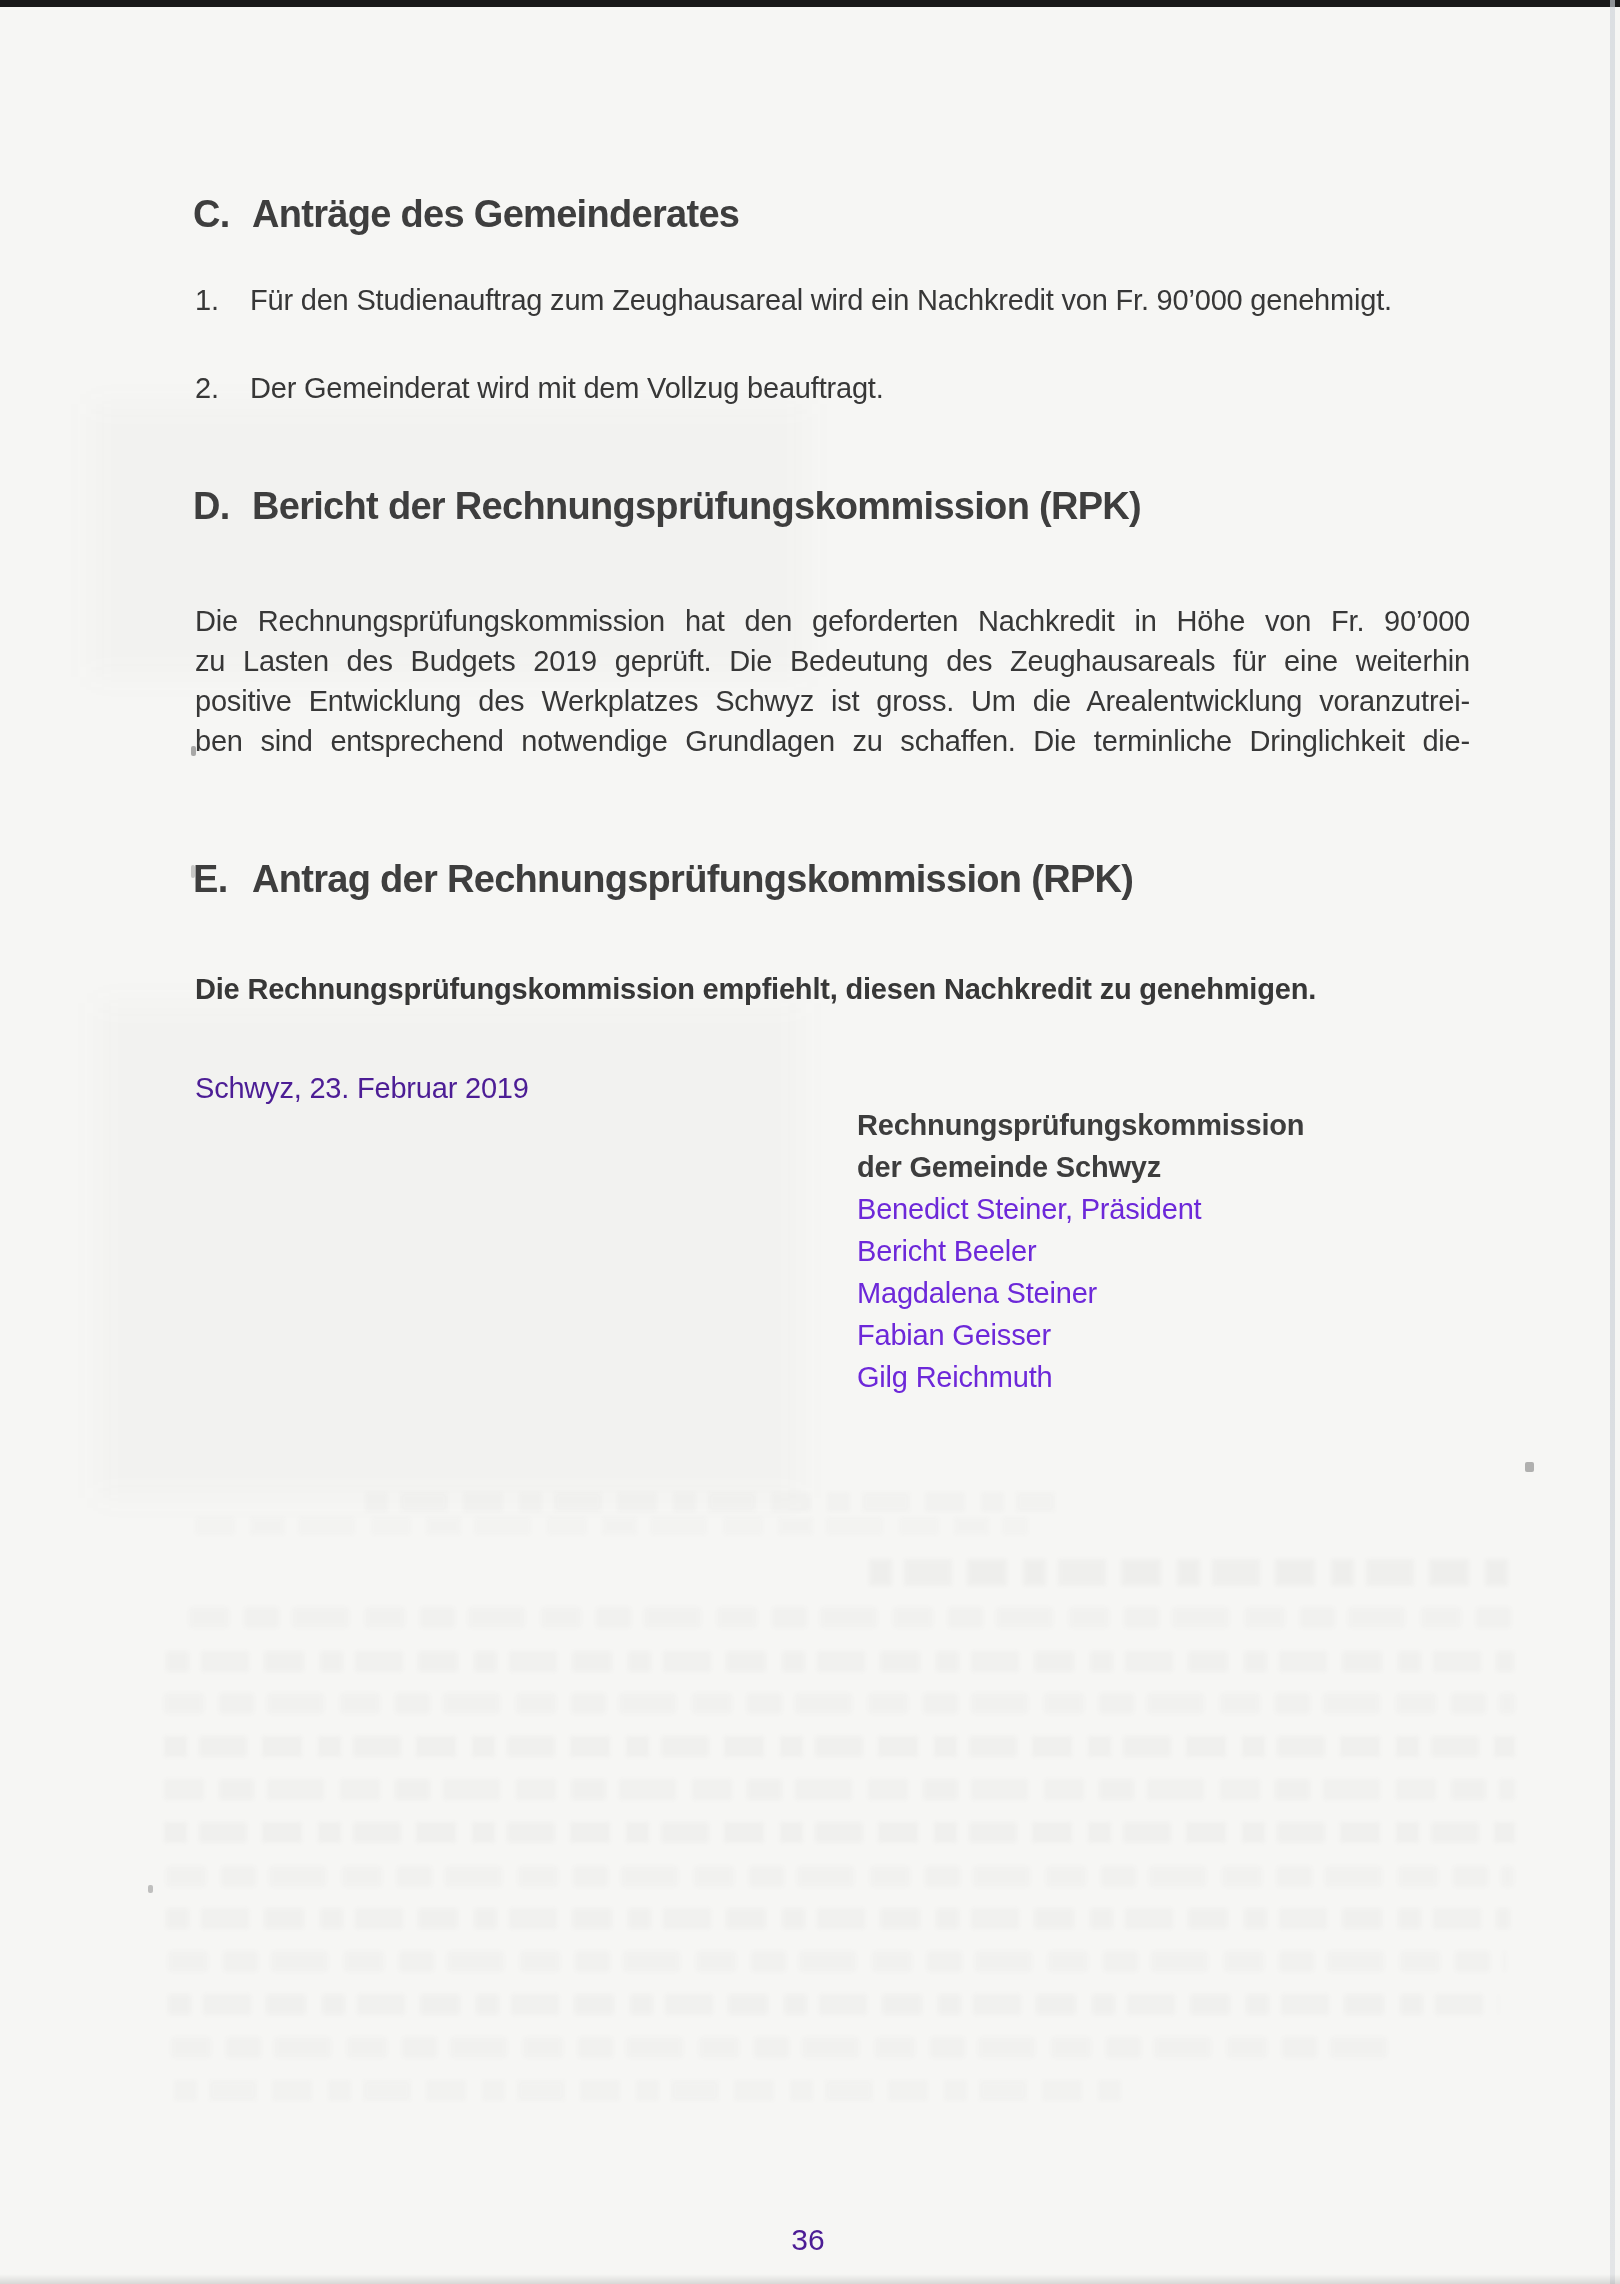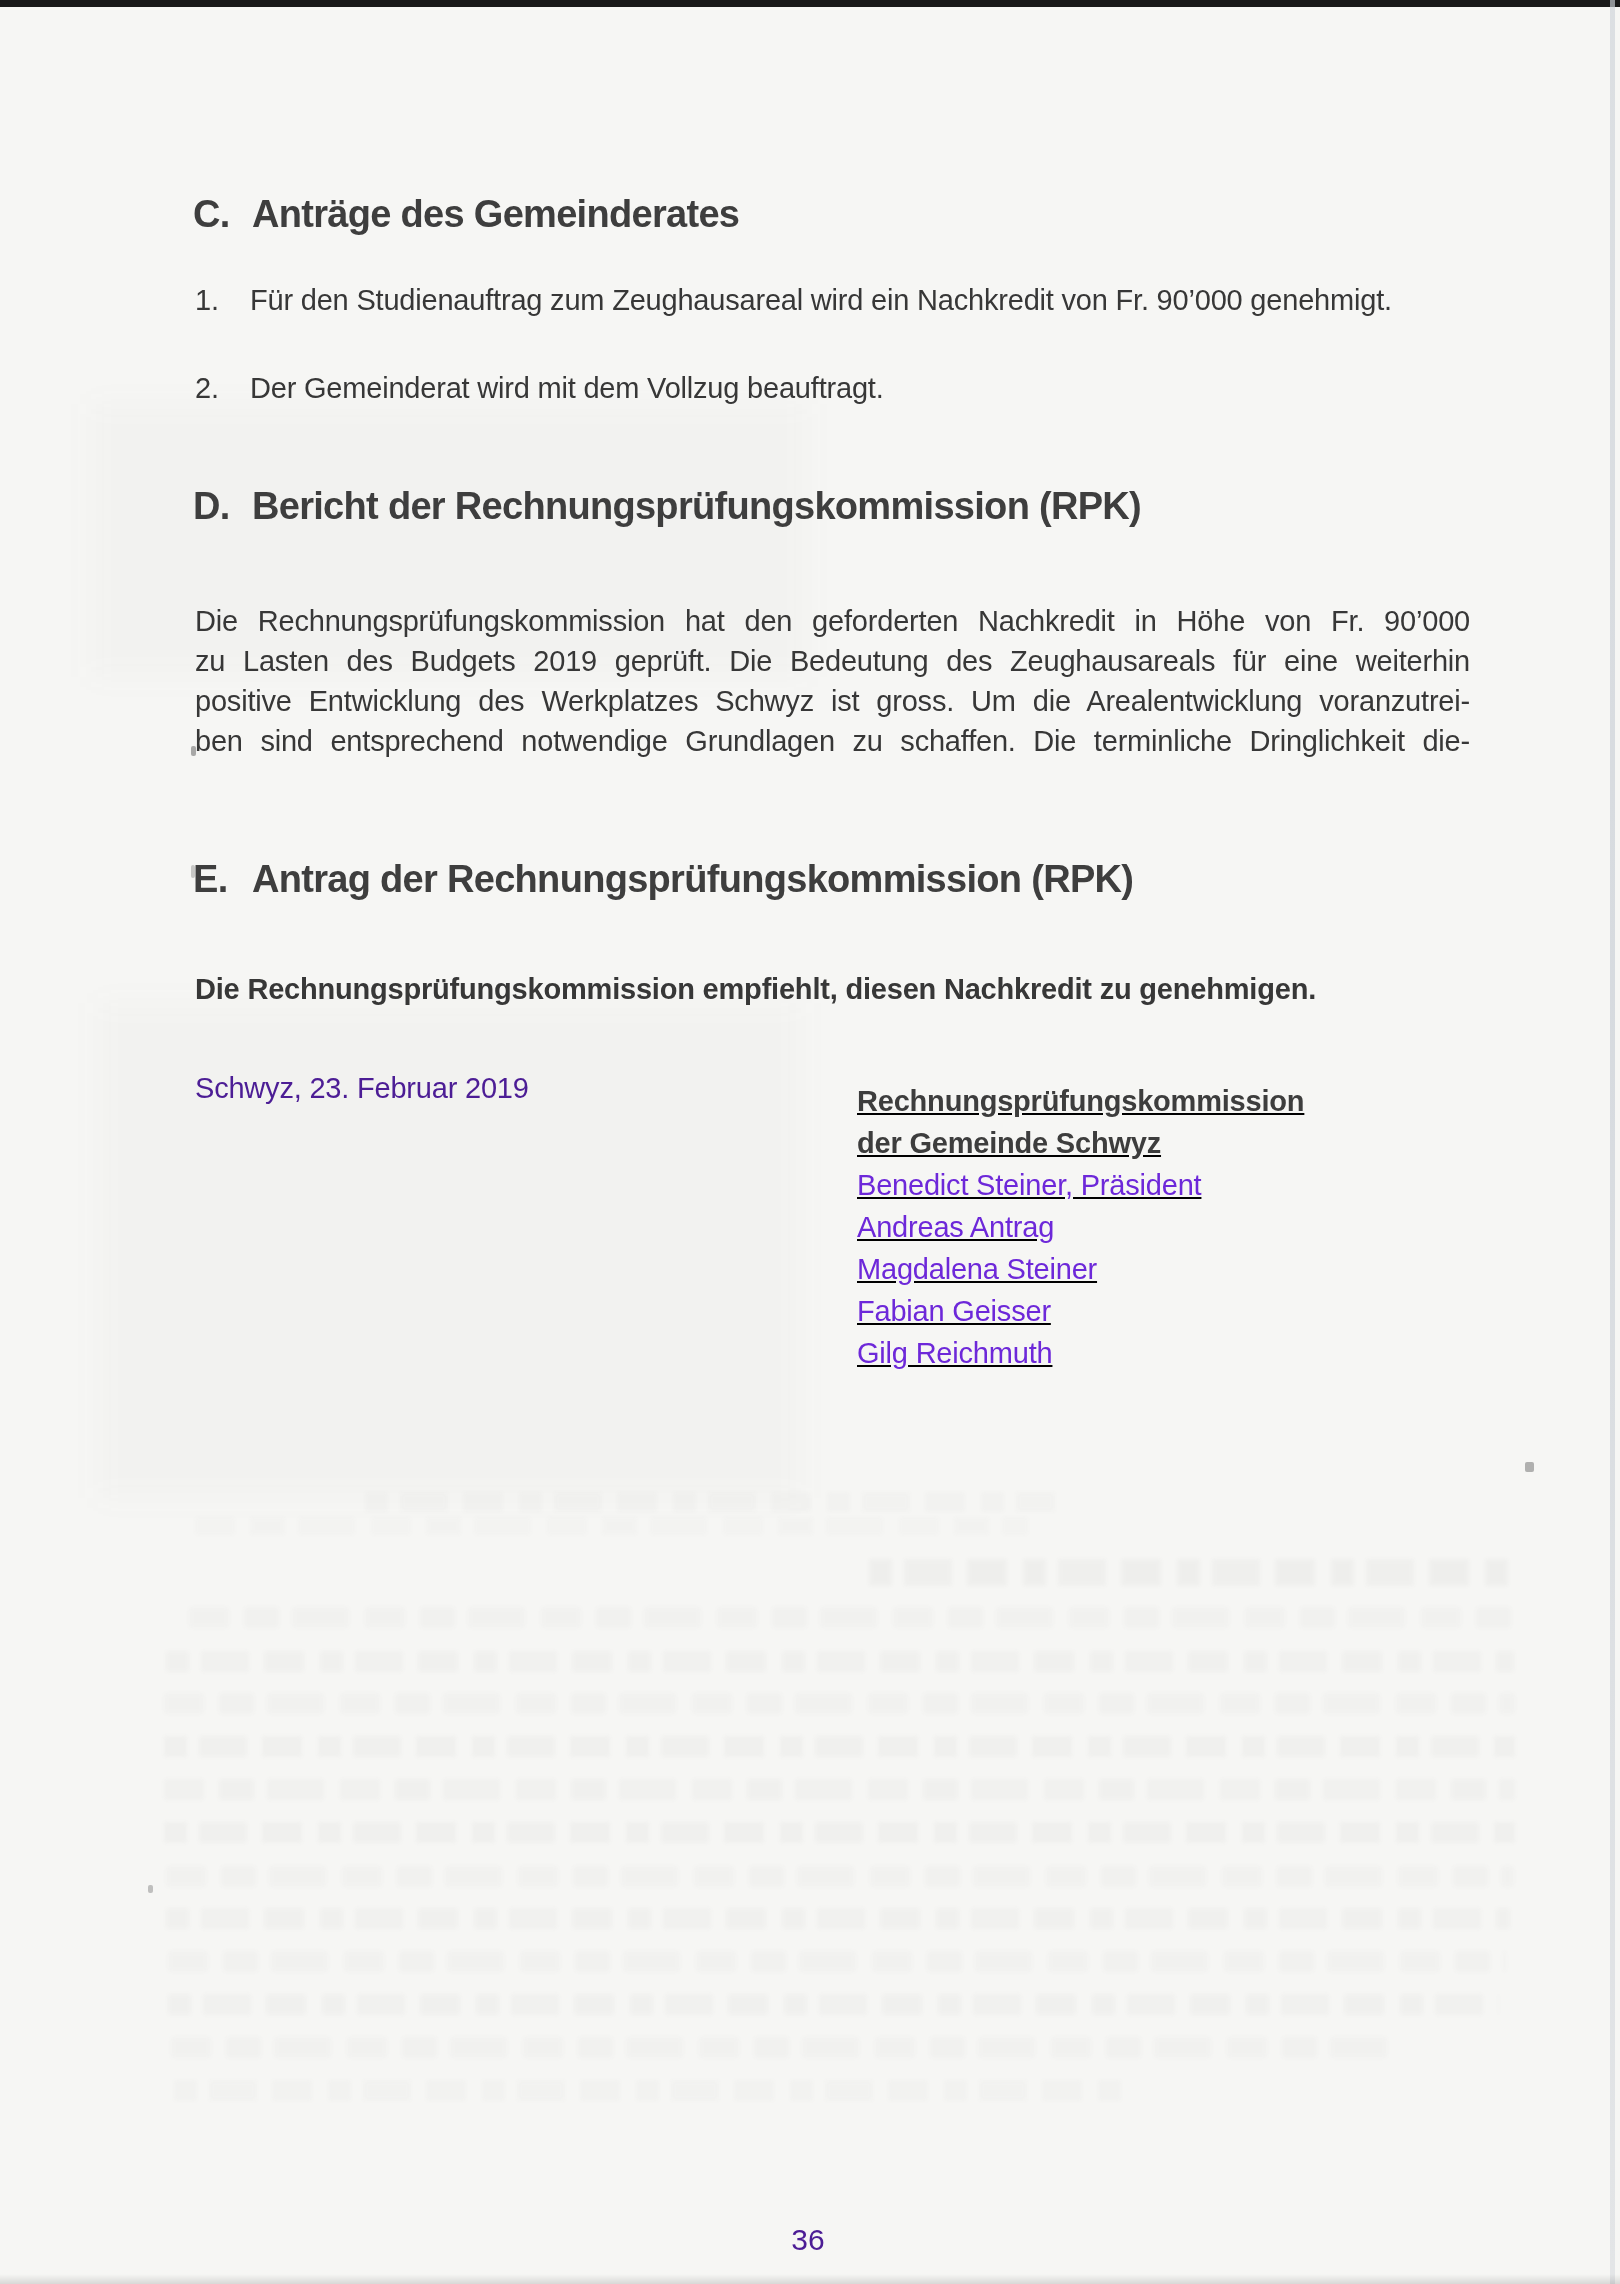--- a/index.html
+++ b/index.html
@@ -64,21 +64,21 @@
     text-align-last: justify;
   }
   .pline.last { text-align-last: left; }
   .single-line { line-height: 40px; }
   .date-line {
     position: absolute; left: 195px; top: 1071px;
     font-size: 29px; line-height: 34px;
     color: #4c1d95; letter-spacing: -0.2px;
     white-space: nowrap;
   }
-  .sig-block { position: absolute; left: 857px; top: 1080px; text-decoration: underline; }
+  .sig-block { position: absolute; left: 857px; top: 1104px; }
   .sig-line {
     height: 42px; line-height: 42px;
     font-size: 29px;
     color: #6d28d9;
     letter-spacing: -0.2px;
     white-space: nowrap;
   }
   .sig-line.bold { font-weight: 700; color: #3d3d3d; }
   .pagenum {
     position: absolute; top: 2223px; left: 759px;
@@ -151,21 +151,21 @@
   </h2>
 
   <div class="para single-line" style="top:945px;font-weight:bold;">Die Rechnungsprüfungskommission empfiehlt, diesen Nachkredit zu genehmigen.</div>
 
   <div class="date-line">Schwyz, 23. Februar 2019</div>
 
   <div class="sig-block">
     <div class="sig-line bold">Rechnungsprüfungskommission</div>
     <div class="sig-line bold">der Gemeinde Schwyz</div>
     <div class="sig-line">Benedict Steiner, Präsident</div>
-    <div class="sig-line">Andreas Antrag</div>
+    <div class="sig-line">Bericht Beeler</div>
     <div class="sig-line">Magdalena Steiner</div>
     <div class="sig-line">Fabian Geisser</div>
     <div class="sig-line">Gilg Reichmuth</div>
   </div>
 
   <div class="ghost" style="top:1492px; left:365px;  width:690px; height:19.5px; opacity:.05;"></div>
   <div class="ghost g2" style="top:1517px; left:195px;  width:833px; height:18px; opacity:.04;"></div>
   <div class="ghost" style="top:1559px; left:869px; width:641px;  height:27px; opacity:.09;"></div>
   <div class="ghost g2" style="top:1607px; left:189px;  width:1325px; height:21px; opacity:.06;"></div>
   <div class="ghost" style="top:1651px; left:166px;  width:1348px; height:21px; opacity:.07;"></div>

